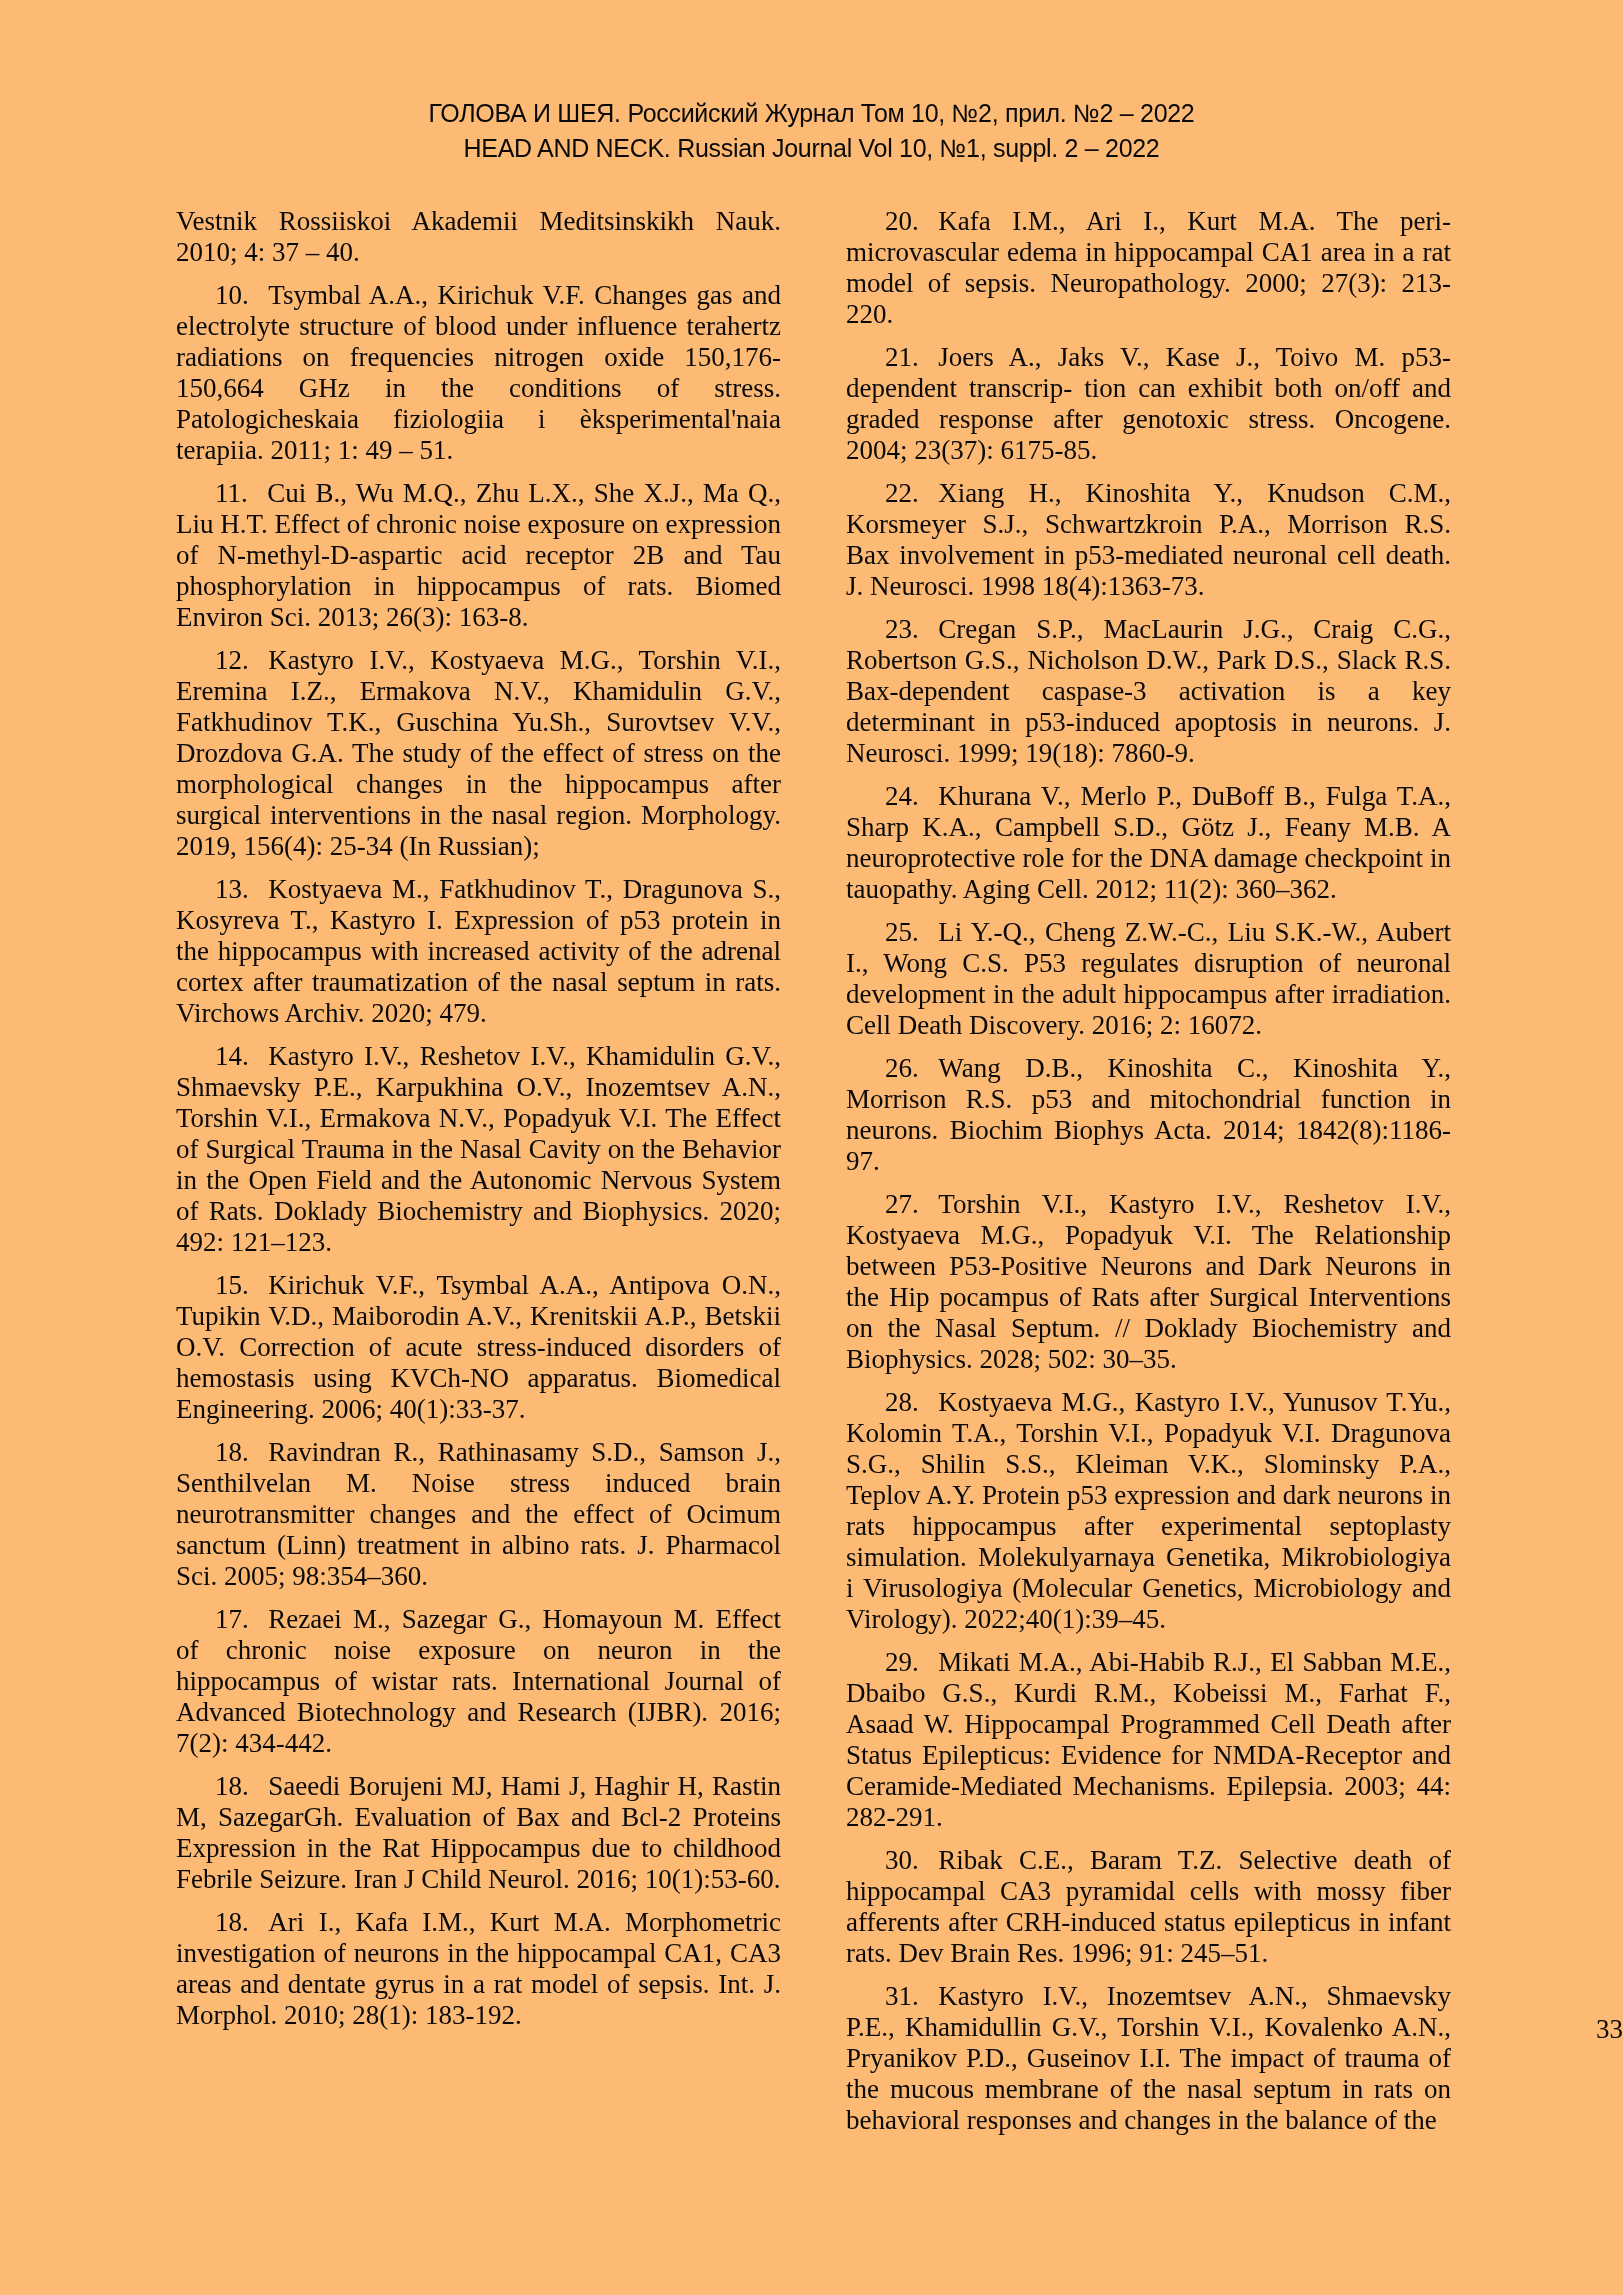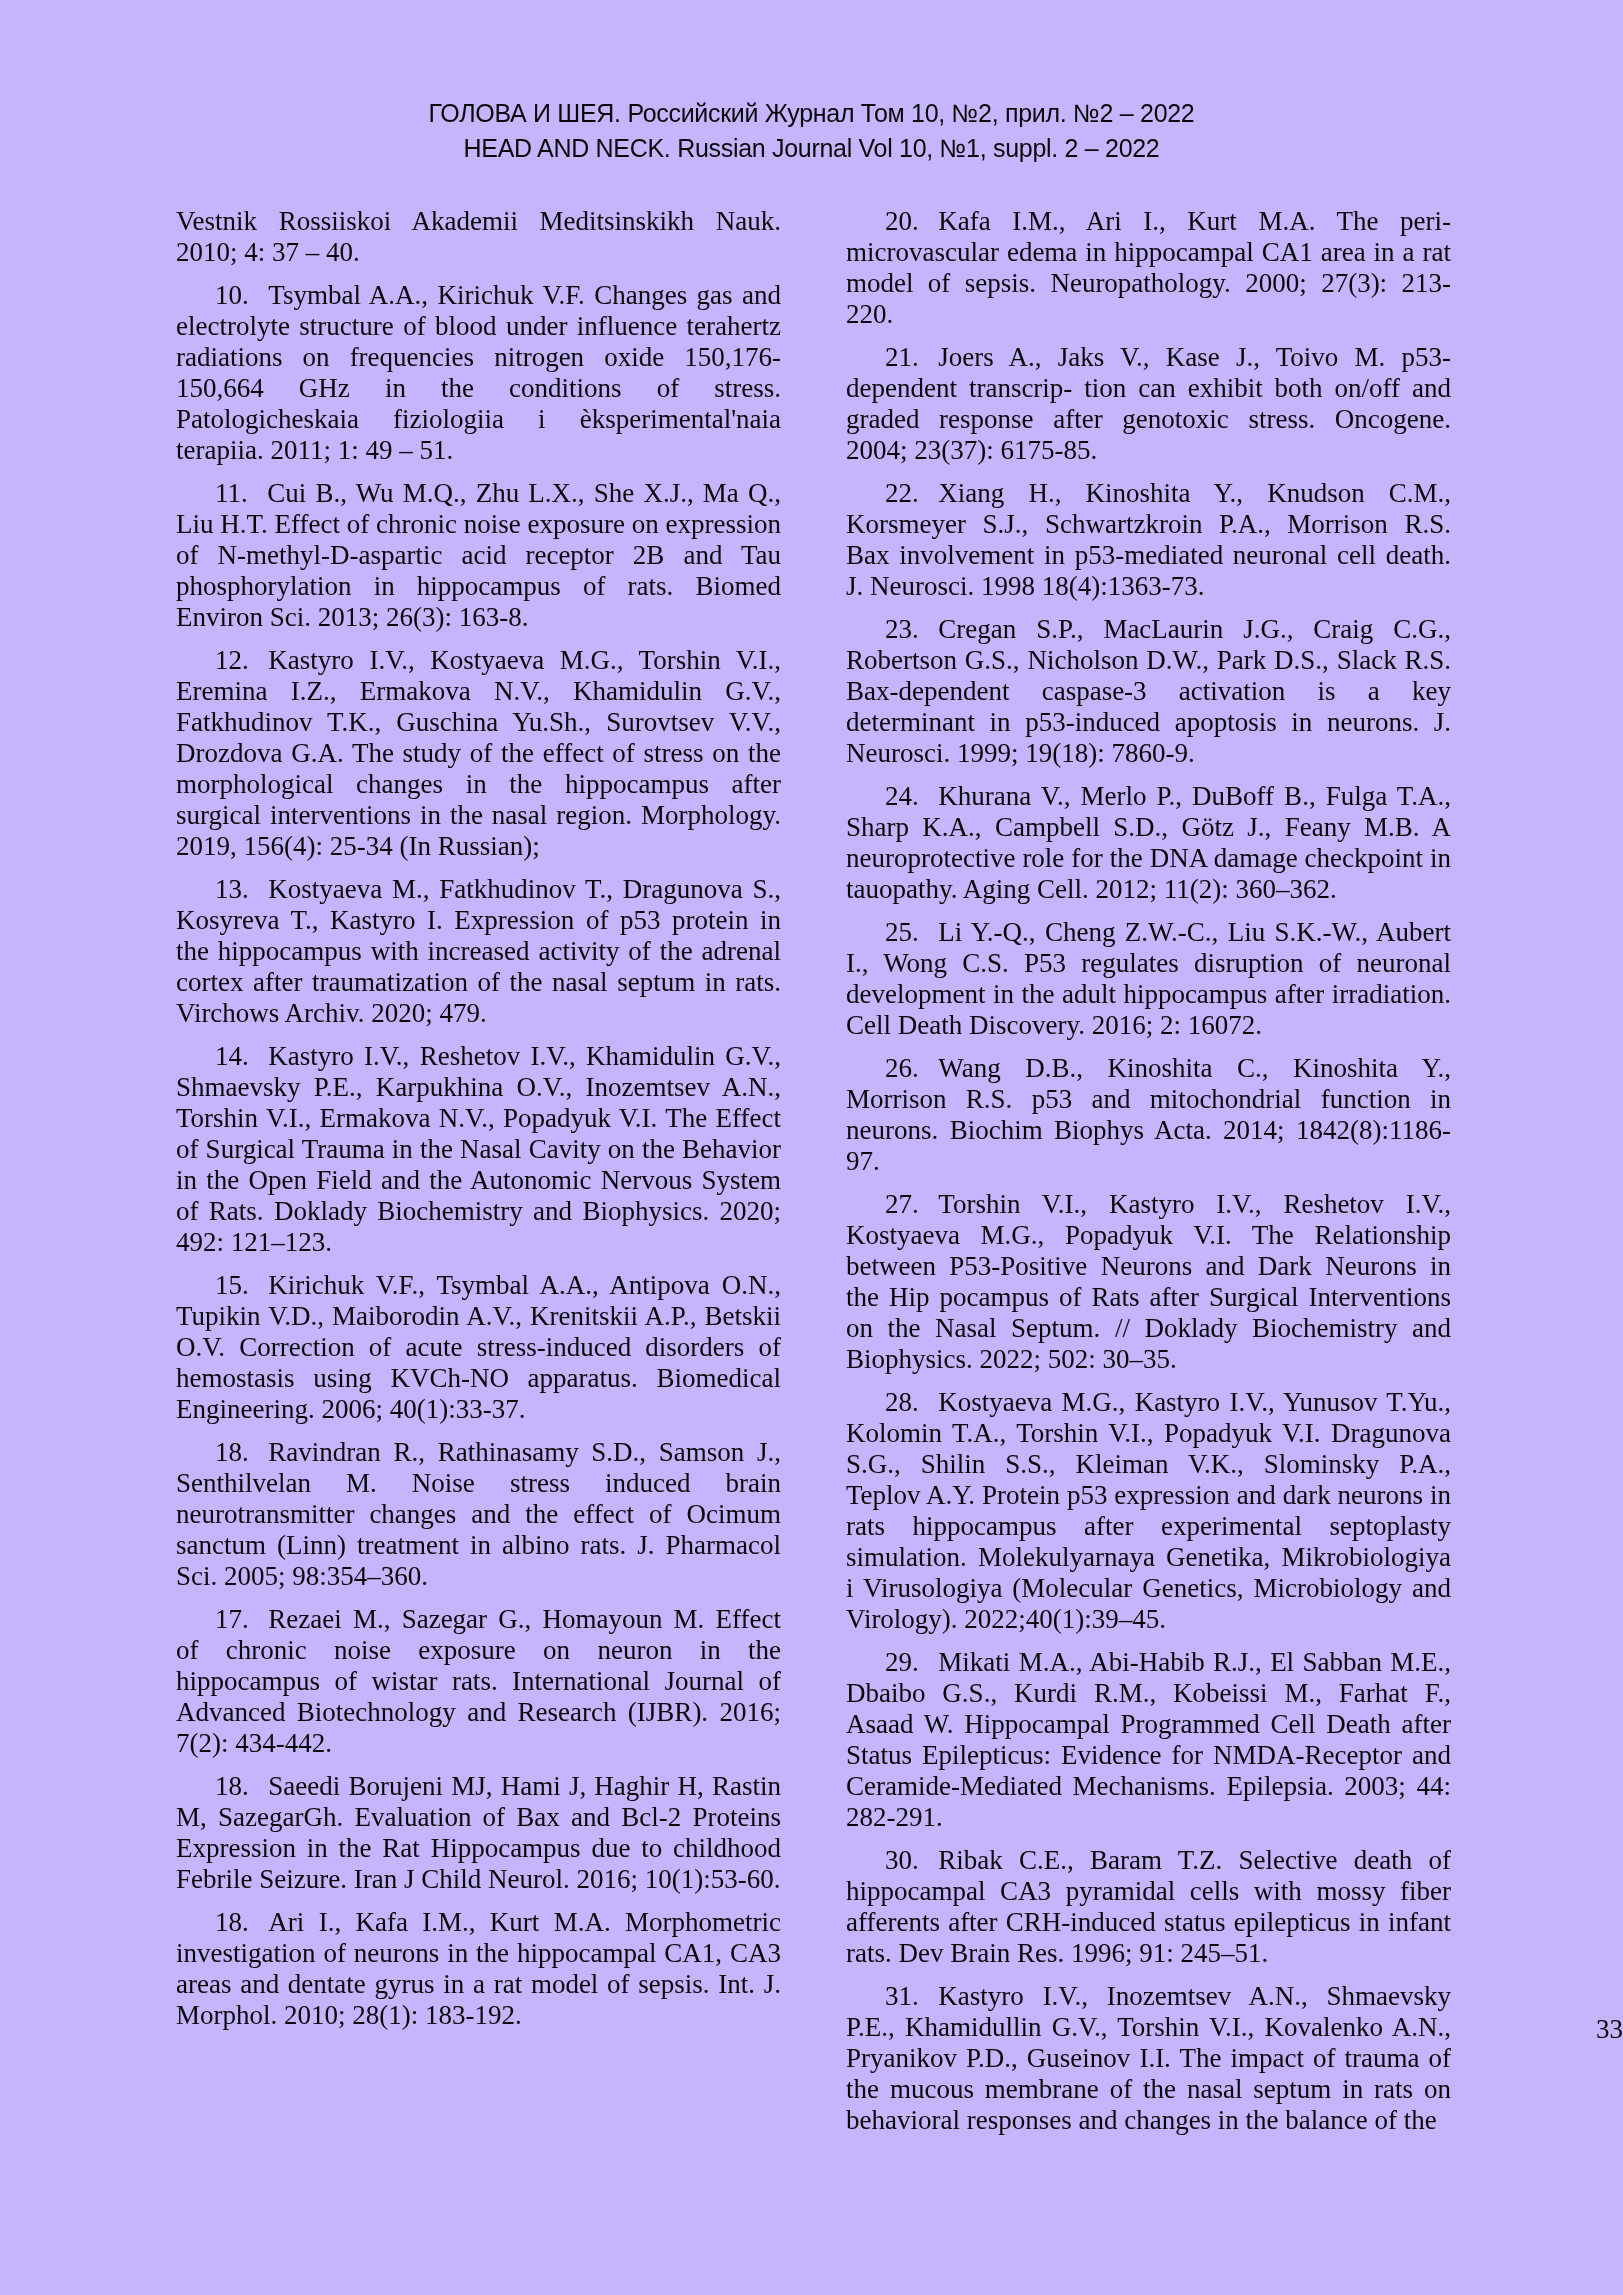--- a/index.html
+++ b/index.html
@@ -1,20 +1,20 @@
 <!DOCTYPE html>
 <html style="font-size:10.5px"><head>
 <meta charset="utf-8">
 <style>
   html, body { margin: 0; padding: 0; background: #ffffff; }
   .page {
     position: relative;
     width: 1623px;
     height: 2295px;
-    background: #c4b5fd;
+    background: #fdba74;
     color: #0a0a0a;
     font-family: "Liberation Serif", serif;
     overflow: hidden;
   }
   .page-header {
     position: absolute;
     top: 96px;
     left: 0;
     width: 100%;
     text-align: center;
@@ -78,21 +78,21 @@
     </div>
 
     <div class="col">
       <p class="ref"><span class="refnum">20.</span><span>Kafa I.M., Ari I., Kurt M.A. The peri-microvascular edema in hippocampal CA1 area in a rat model of sepsis. Neuropathology. 2000; 27(3): 213-220.</span></p>
       <p class="ref"><span class="refnum">21.</span><span>Joers A., Jaks V., Kase J., Toivo M. p53-dependent transcrip- tion can exhibit both on/off and graded response after genotoxic stress. Oncogene. 2004; 23(37): 6175-85.</span></p>
       <p class="ref"><span class="refnum">22.</span><span>Xiang H., Kinoshita Y., Knudson C.M., Korsmeyer S.J., Schwartzkroin P.A., Morrison R.S. Bax involvement in p53-mediated neuronal cell death. J. Neurosci. 1998 18(4):1363-73.</span></p>
       <p class="ref"><span class="refnum">23.</span><span>Cregan S.P., MacLaurin J.G., Craig C.G., Robertson G.S., Nicholson D.W., Park D.S., Slack R.S. Bax-dependent caspase-3 activation is a key determinant in p53-induced apoptosis in neurons. J. Neurosci. 1999; 19(18): 7860-9.</span></p>
       <p class="ref"><span class="refnum">24.</span><span>Khurana V., Merlo P., DuBoff B., Fulga T.A., Sharp K.A., Campbell S.D., Götz J., Feany M.B. A neuroprotective role for the DNA damage checkpoint in tauopathy. Aging Cell. 2012; 11(2): 360–362.</span></p>
       <p class="ref"><span class="refnum">25.</span><span>Li Y.-Q., Cheng Z.W.-C., Liu S.K.-W., Aubert I., Wong C.S. P53 regulates disruption of neuronal development in the adult hippocampus after irradiation. Cell Death Discovery. 2016; 2: 16072.</span></p>
       <p class="ref"><span class="refnum">26.</span><span>Wang D.B., Kinoshita C., Kinoshita Y., Morrison R.S. p53 and mitochondrial function in neurons. Biochim Biophys Acta. 2014; 1842(8):1186-97.</span></p>
-      <p class="ref"><span class="refnum">27.</span><span>Torshin V.I., Kastyro I.V., Reshetov I.V., Kostyaeva M.G., Popadyuk V.I. The Relationship between P53-Positive Neurons and Dark Neurons in the Hip pocampus of Rats after Surgical Interventions on the Nasal Septum. // Doklady Biochemistry and Biophysics. 2022; 502: 30–35.</span></p>
+      <p class="ref"><span class="refnum">27.</span><span>Torshin V.I., Kastyro I.V., Reshetov I.V., Kostyaeva M.G., Popadyuk V.I. The Relationship between P53-Positive Neurons and Dark Neurons in the Hip pocampus of Rats after Surgical Interventions on the Nasal Septum. // Doklady Biochemistry and Biophysics. 2028; 502: 30–35.</span></p>
       <p class="ref"><span class="refnum">28.</span><span>Kostyaeva M.G., Kastyro I.V., Yunusov T.Yu., Kolomin T.A., Torshin V.I., Popadyuk V.I. Dragunova S.G., Shilin S.S., Kleiman V.K., Slominsky P.A., Teplov A.Y. Protein p53 expression and dark neurons in rats hippocampus after experimental septoplasty simulation. Molekulyarnaya Genetika, Mikrobiologiya i Virusologiya (Molecular Genetics, Microbiology and Virology). 2022;40(1):39–45.</span></p>
       <p class="ref"><span class="refnum">29.</span><span>Mikati M.A., Abi-Habib R.J., El Sabban M.E., Dbaibo G.S., Kurdi R.M., Kobeissi M., Farhat F., Asaad W. Hippocampal Programmed Cell Death after Status Epilepticus: Evidence for NMDA-Receptor and Ceramide-Mediated Mechanisms. Epilepsia. 2003; 44: 282-291.</span></p>
       <p class="ref"><span class="refnum">30.</span><span>Ribak C.E., Baram T.Z. Selective death of hippocampal CA3 pyramidal cells with mossy fiber afferents after CRH-induced status epilepticus in infant rats. Dev Brain Res. 1996; 91: 245–51.</span></p>
       <p class="ref"><span class="refnum">31.</span><span>Kastyro I.V., Inozemtsev A.N., Shmaevsky P.E., Khamidullin G.V., Torshin V.I., Kovalenko A.N., Pryanikov P.D., Guseinov I.I. The impact of trauma of the mucous membrane of the nasal septum in rats on behavioral responses and changes in the balance of the</span></p>
     </div>
 
   </main>
 
   <footer class="page-footer">
     <div>33</div>

